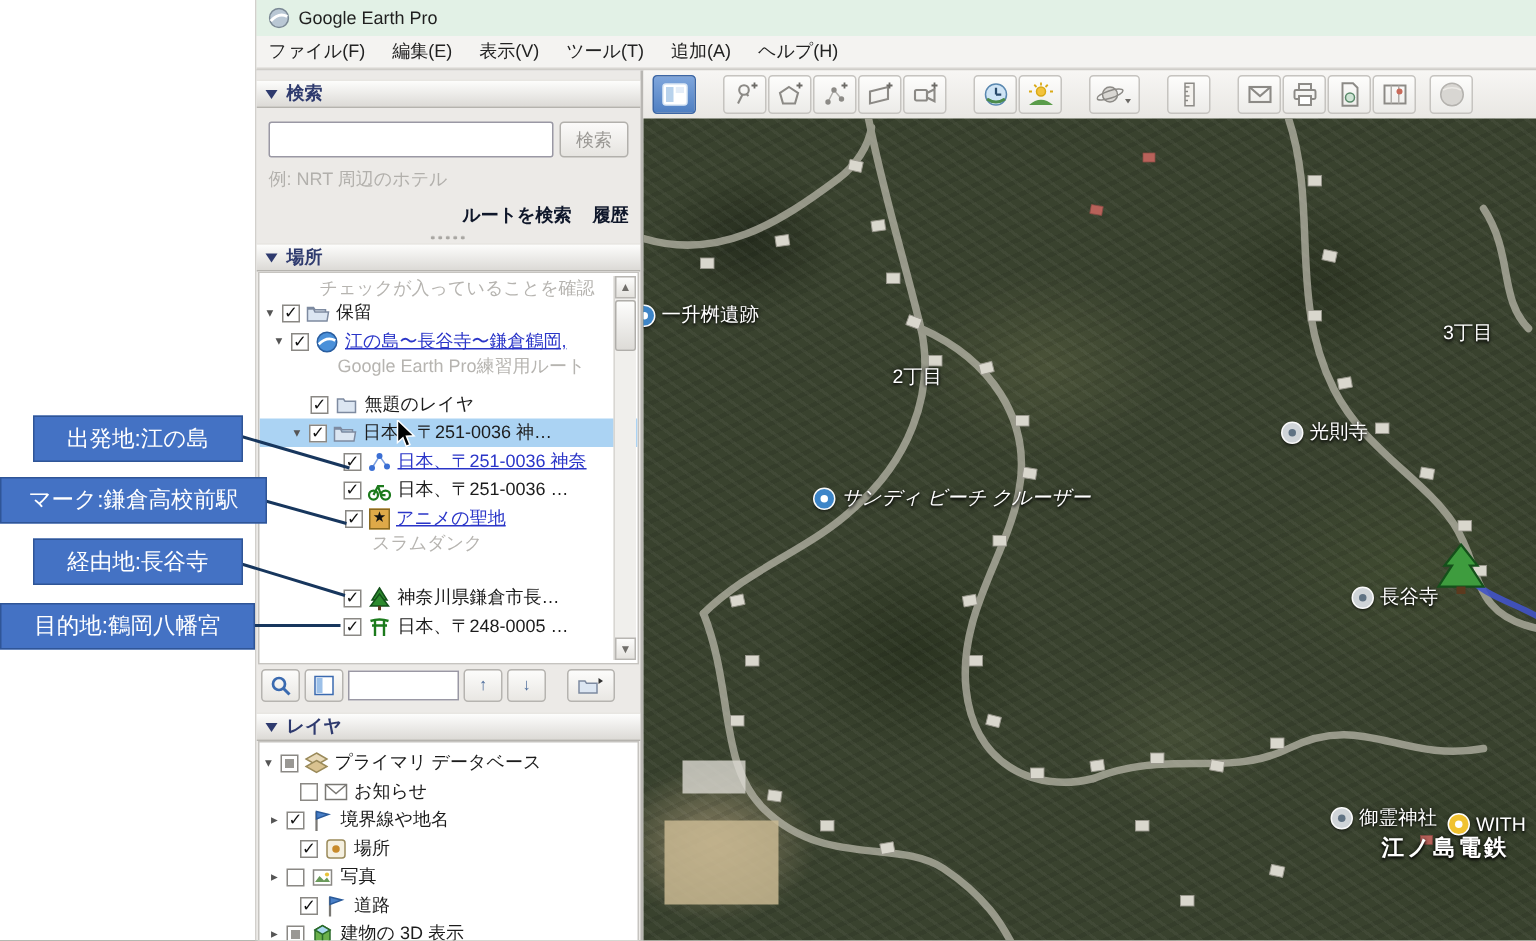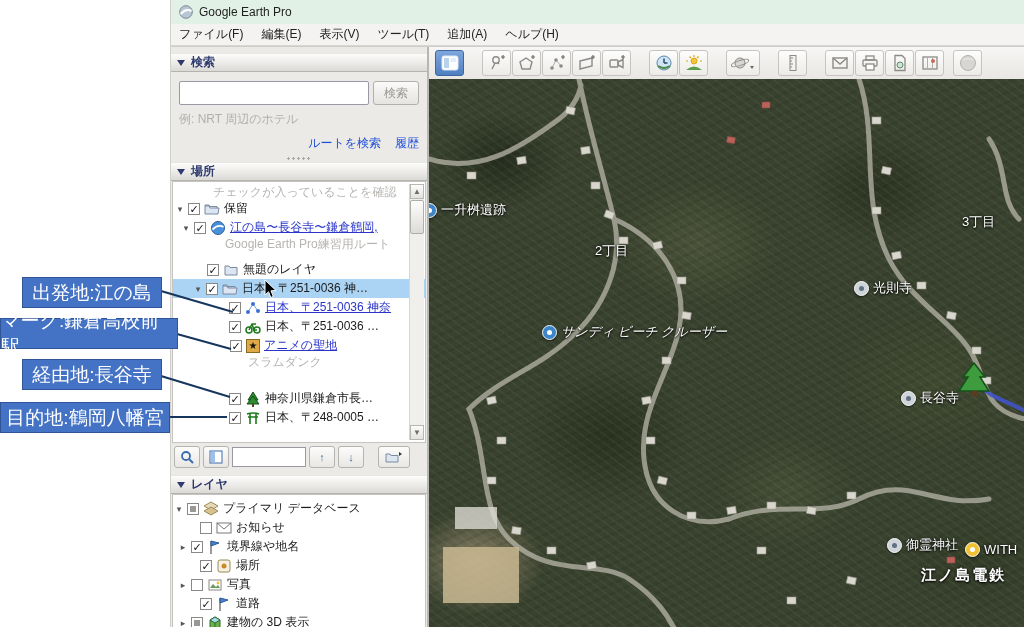--- a/index.html
+++ b/index.html
@@ -16,21 +16,21 @@
 
   
   .sidebar { width:258px; background:#eceae7; border-right:2px solid #b8b6b2; display:flex; flex-direction:column; overflow:hidden; }
   .phead { height:19px; flex:0 0 19px; background:linear-gradient(#fdfdfc,#dcdad6); border-top:1px solid #e8e6e2; border-bottom:1px solid #b5b3ae; display:flex; align-items:center; gap:6px; padding:0 6px; font-size:12px; font-weight:bold; color:#2e3a6e; }
   .tri-down { width:0; height:0; border-left:4px solid transparent; border-right:4px solid transparent; border-top:6px solid #2e3a6e; }
   .search-body { padding:9px 8px 2px 8px; }
   .search-row { display:flex; gap:4px; }
   .search-input { flex:1; height:24px; border:1px solid #9a98a4; background:#fff; border-radius:2px; padding:0 4px; font-size:12px; }
   .btn { background:linear-gradient(#fbfaf9,#e6e4e0); border:1px solid #b2b0ac; border-radius:3px; font-size:12px; color:#9a9894; padding:0 10px; height:24px; }
   .hint { color:#b2b0ac; font-size:12px; margin-top:6px; }
-  .search-links { display:flex; justify-content:flex-end; gap:14px; font-size:12px; font-weight:normal; color:#1d4ed8; margin-top:7px;align-items:flex-end; }
+  .search-links { display:flex; justify-content:flex-end; gap:14px; font-size:12px; font-weight:bold; color:#0f172a; margin-top:7px;align-items:flex-end; }
   .search-links span { cursor:pointer; }
   .splitter { height:8px; display:flex; align-items:center; justify-content:center; }
   .splitter i { width:26px; height:3px; background:radial-gradient(circle 1.2px, #a8a6a2 1.1px, transparent 1.3px) 0 0/5px 3px repeat-x; }
 
   .tree { position:relative; background:#fff; border:1px solid #c6c4c0; margin:0 1px; overflow:hidden; font-size:12px; color:#1c1c1c; }
   .ptree { height:262px; padding-top:2px; }
   .ltree { flex:1; padding-top:4px; }
   .row { height:19px; display:flex; align-items:center; gap:4px; white-space:nowrap; position:relative; }
   .subtxt { color:#b6b4b0; line-height:14px; white-space:normal; }
   .cb { width:12px; height:12px; border:1px solid #8a8884; background:#fff; font-size:11px; line-height:10px; text-align:center; color:#111; flex:0 0 12px; }
@@ -74,21 +74,21 @@
   .decor { position:absolute; left:0; top:0; }
   .map-label { position:absolute; display:flex; align-items:center; gap:4px; color:#fff; font-size:13px;
     text-shadow:0 1px 2px rgba(0,0,0,.95), 0 0 3px rgba(0,0,0,.8); }
   .poi { width:15px; height:15px; border-radius:50%; background:#cfd4d8; border:1px solid #fafafa; box-shadow:0 1px 2px rgba(0,0,0,.6); position:relative; flex:0 0 15px; }
   .poi::after { content:""; position:absolute; left:4px; top:4px; width:5px; height:5px; border-radius:50%; background:#5f7283; }
   .poi.blue { background:#3d85c8; } .poi.blue::after { background:#fff; }
   .poi.yellow { background:#f0c231; border-color:#fff; } .poi.yellow::after { background:#fff; }
   .biglabel { font-size:15px; letter-spacing:2px; font-weight:bold; }
 
   
-  .callout { position:absolute; background:#4472c4; border:1px solid #2f5597; color:#fff; font-size:19px; height:31px; display:flex; align-items:center; justify-content:center; z-index:40; }
+  .callout { position:absolute; background:#4472c4; border:1px solid #2f5597; color:#fff; font-size:15px; height:31px; display:flex; align-items:center; justify-content:center; z-index:40; }
   .lines { position:absolute; left:0; top:0; z-index:39; pointer-events:none; }
   .cursor { position:absolute; z-index:60; pointer-events:none; }
 </style>
 </head>
 <body>
 
 <div class="canvas">
 
   <div class="callout" style="left:22px;top:277px;width:140px;">
       <span>出発地:江の島</span>
@@ -581,21 +581,21 @@
             <rect x="16" y="30" width="6" height="5" fill="#5b3a1e"></rect>
           </svg>
           <div class="map-label" style="left:458px;top:457px;">
             <span class="poi"></span>
             <span>御霊神社</span>
           </div>
           <div class="map-label" style="left:536px;top:463px;">
             <span class="poi yellow"></span>
             <span>WITH</span>
           </div>
-          <div class="map-label biglabel" style="left:492px;top:487px;">
+          <div class="map-label biglabel" style="left:492px;top:477px;">
             <span>江ノ島電鉄</span>
           </div>
         </div>
       </div>
     </div>
   </div>
 
   <svg class="cursor" style="left:264px;top:280px;" width="14" height="20">
     <polygon points="1,0 1,15 4.6,11.8 6.8,17.5 9.3,16.4 7,10.8 12,10.5" fill="#000" stroke="#fff" stroke-width="1"></polygon>
   </svg>

